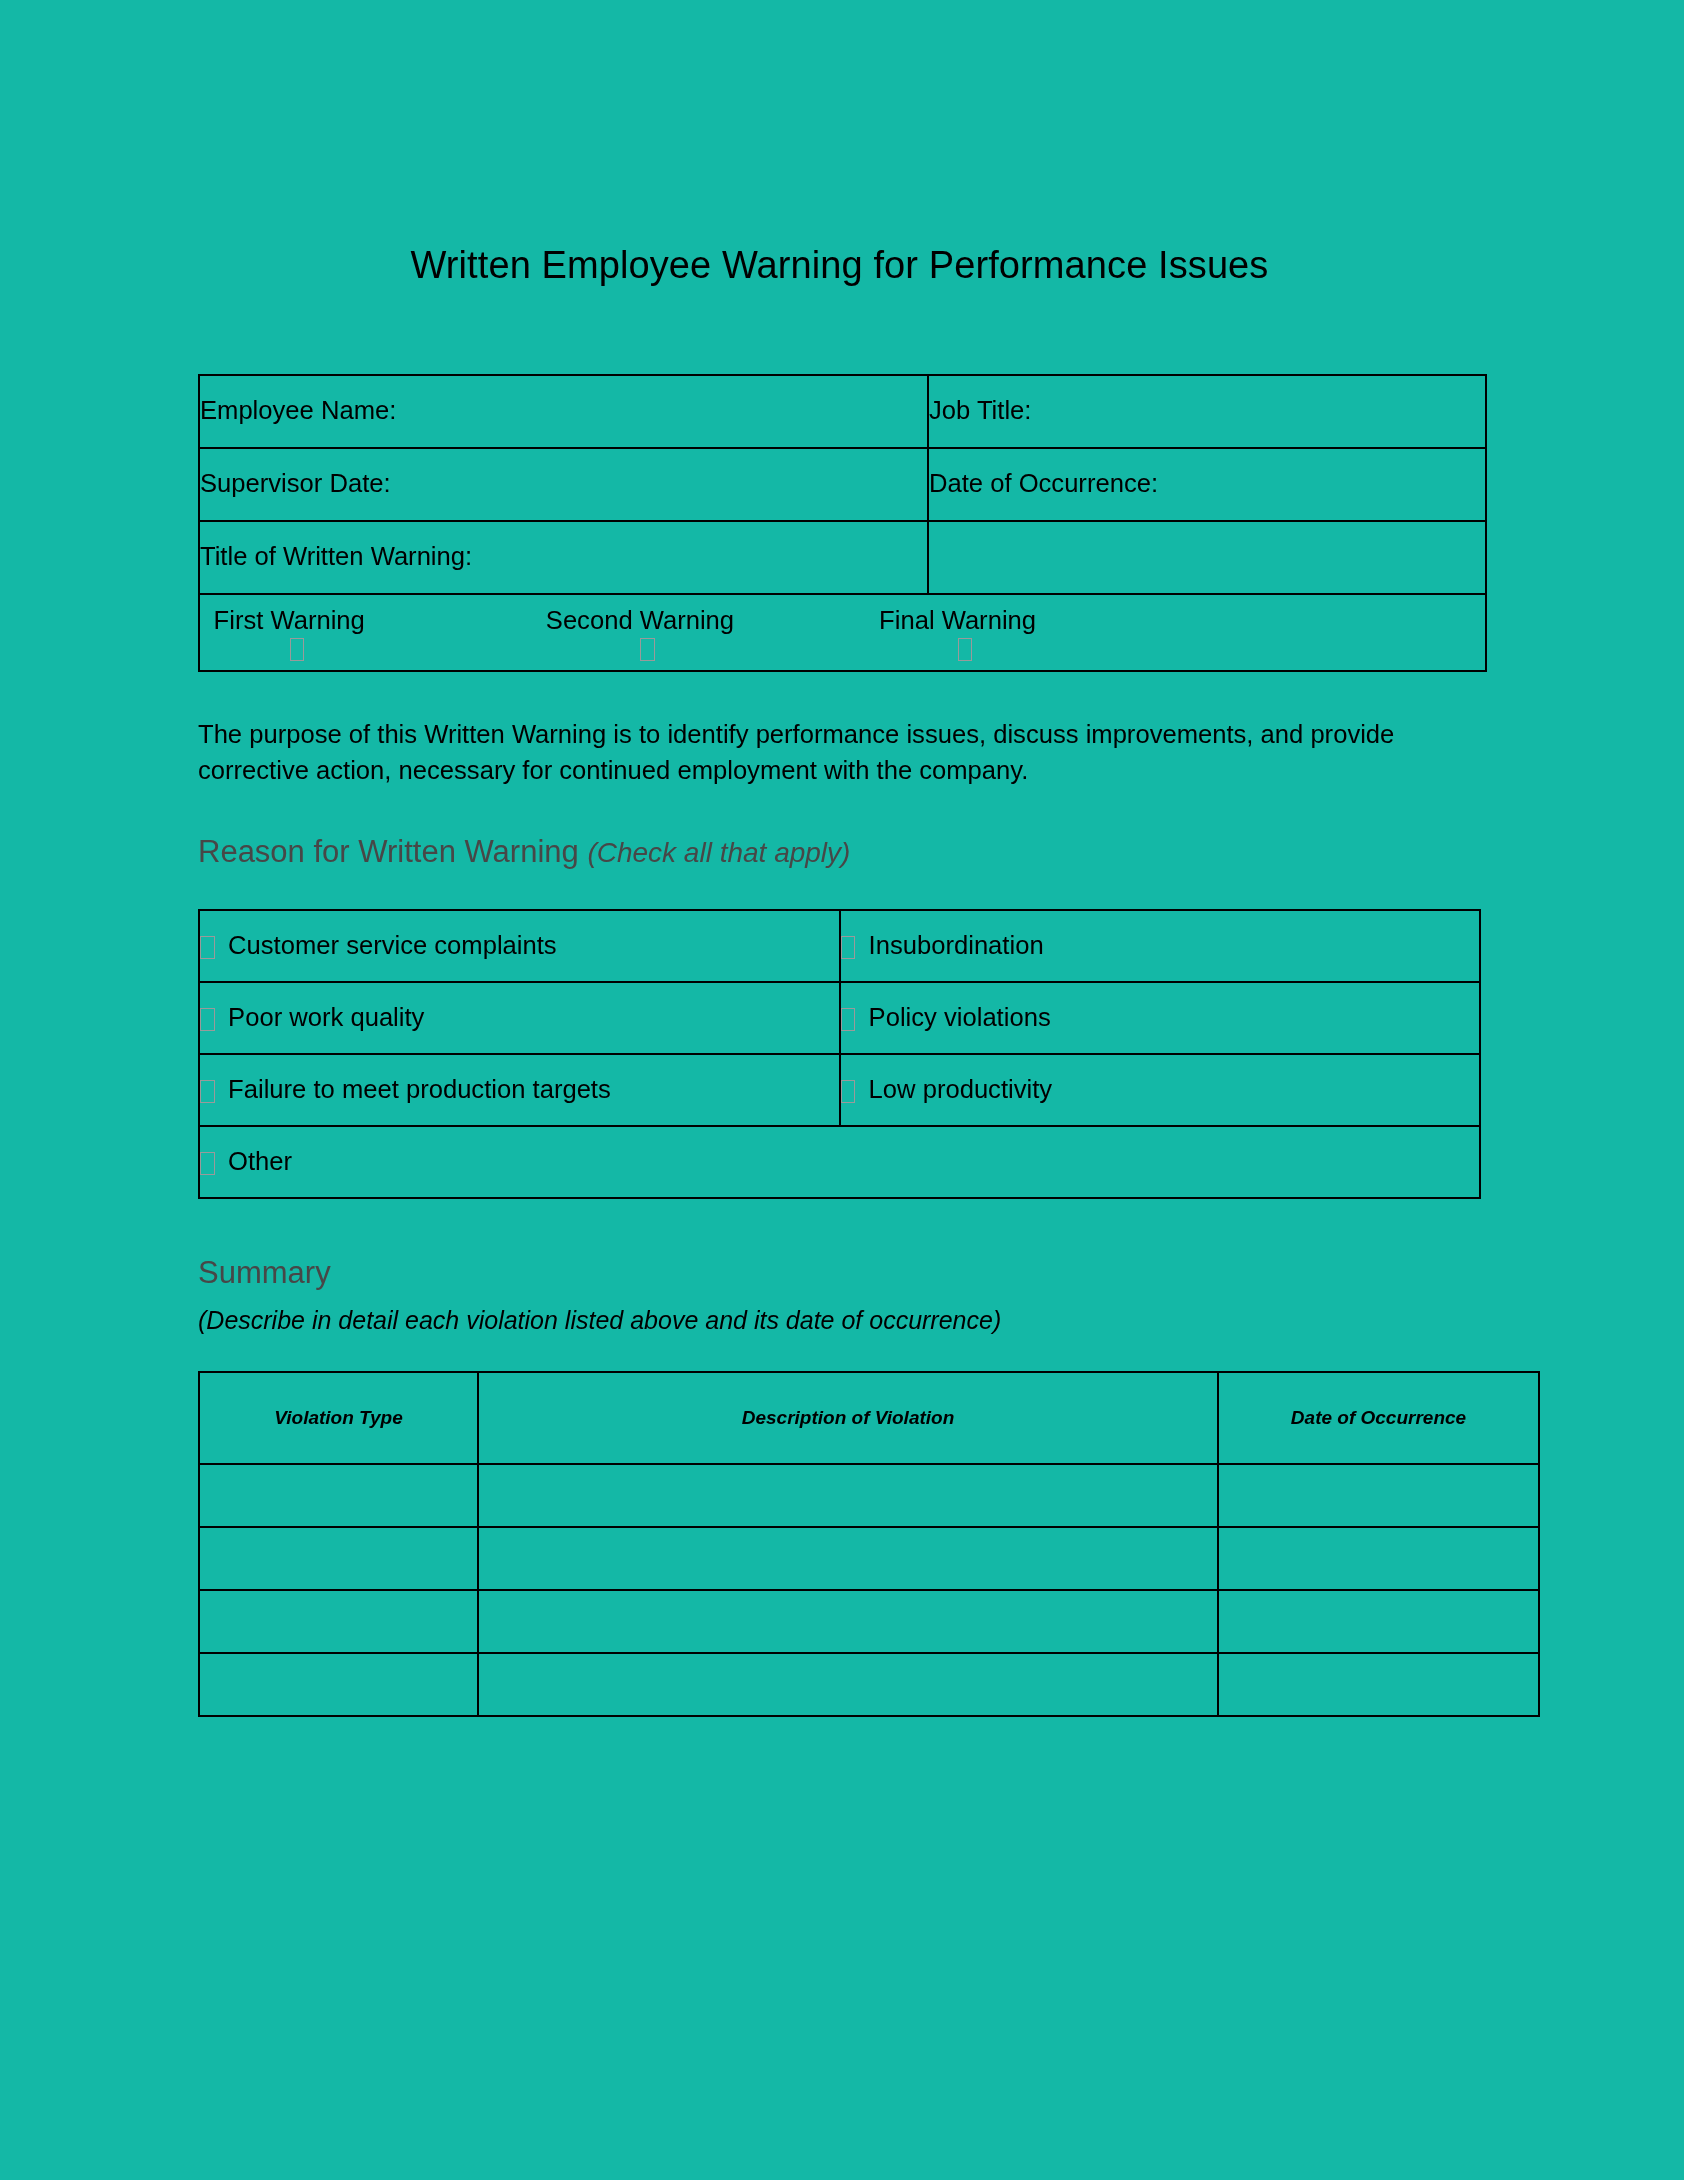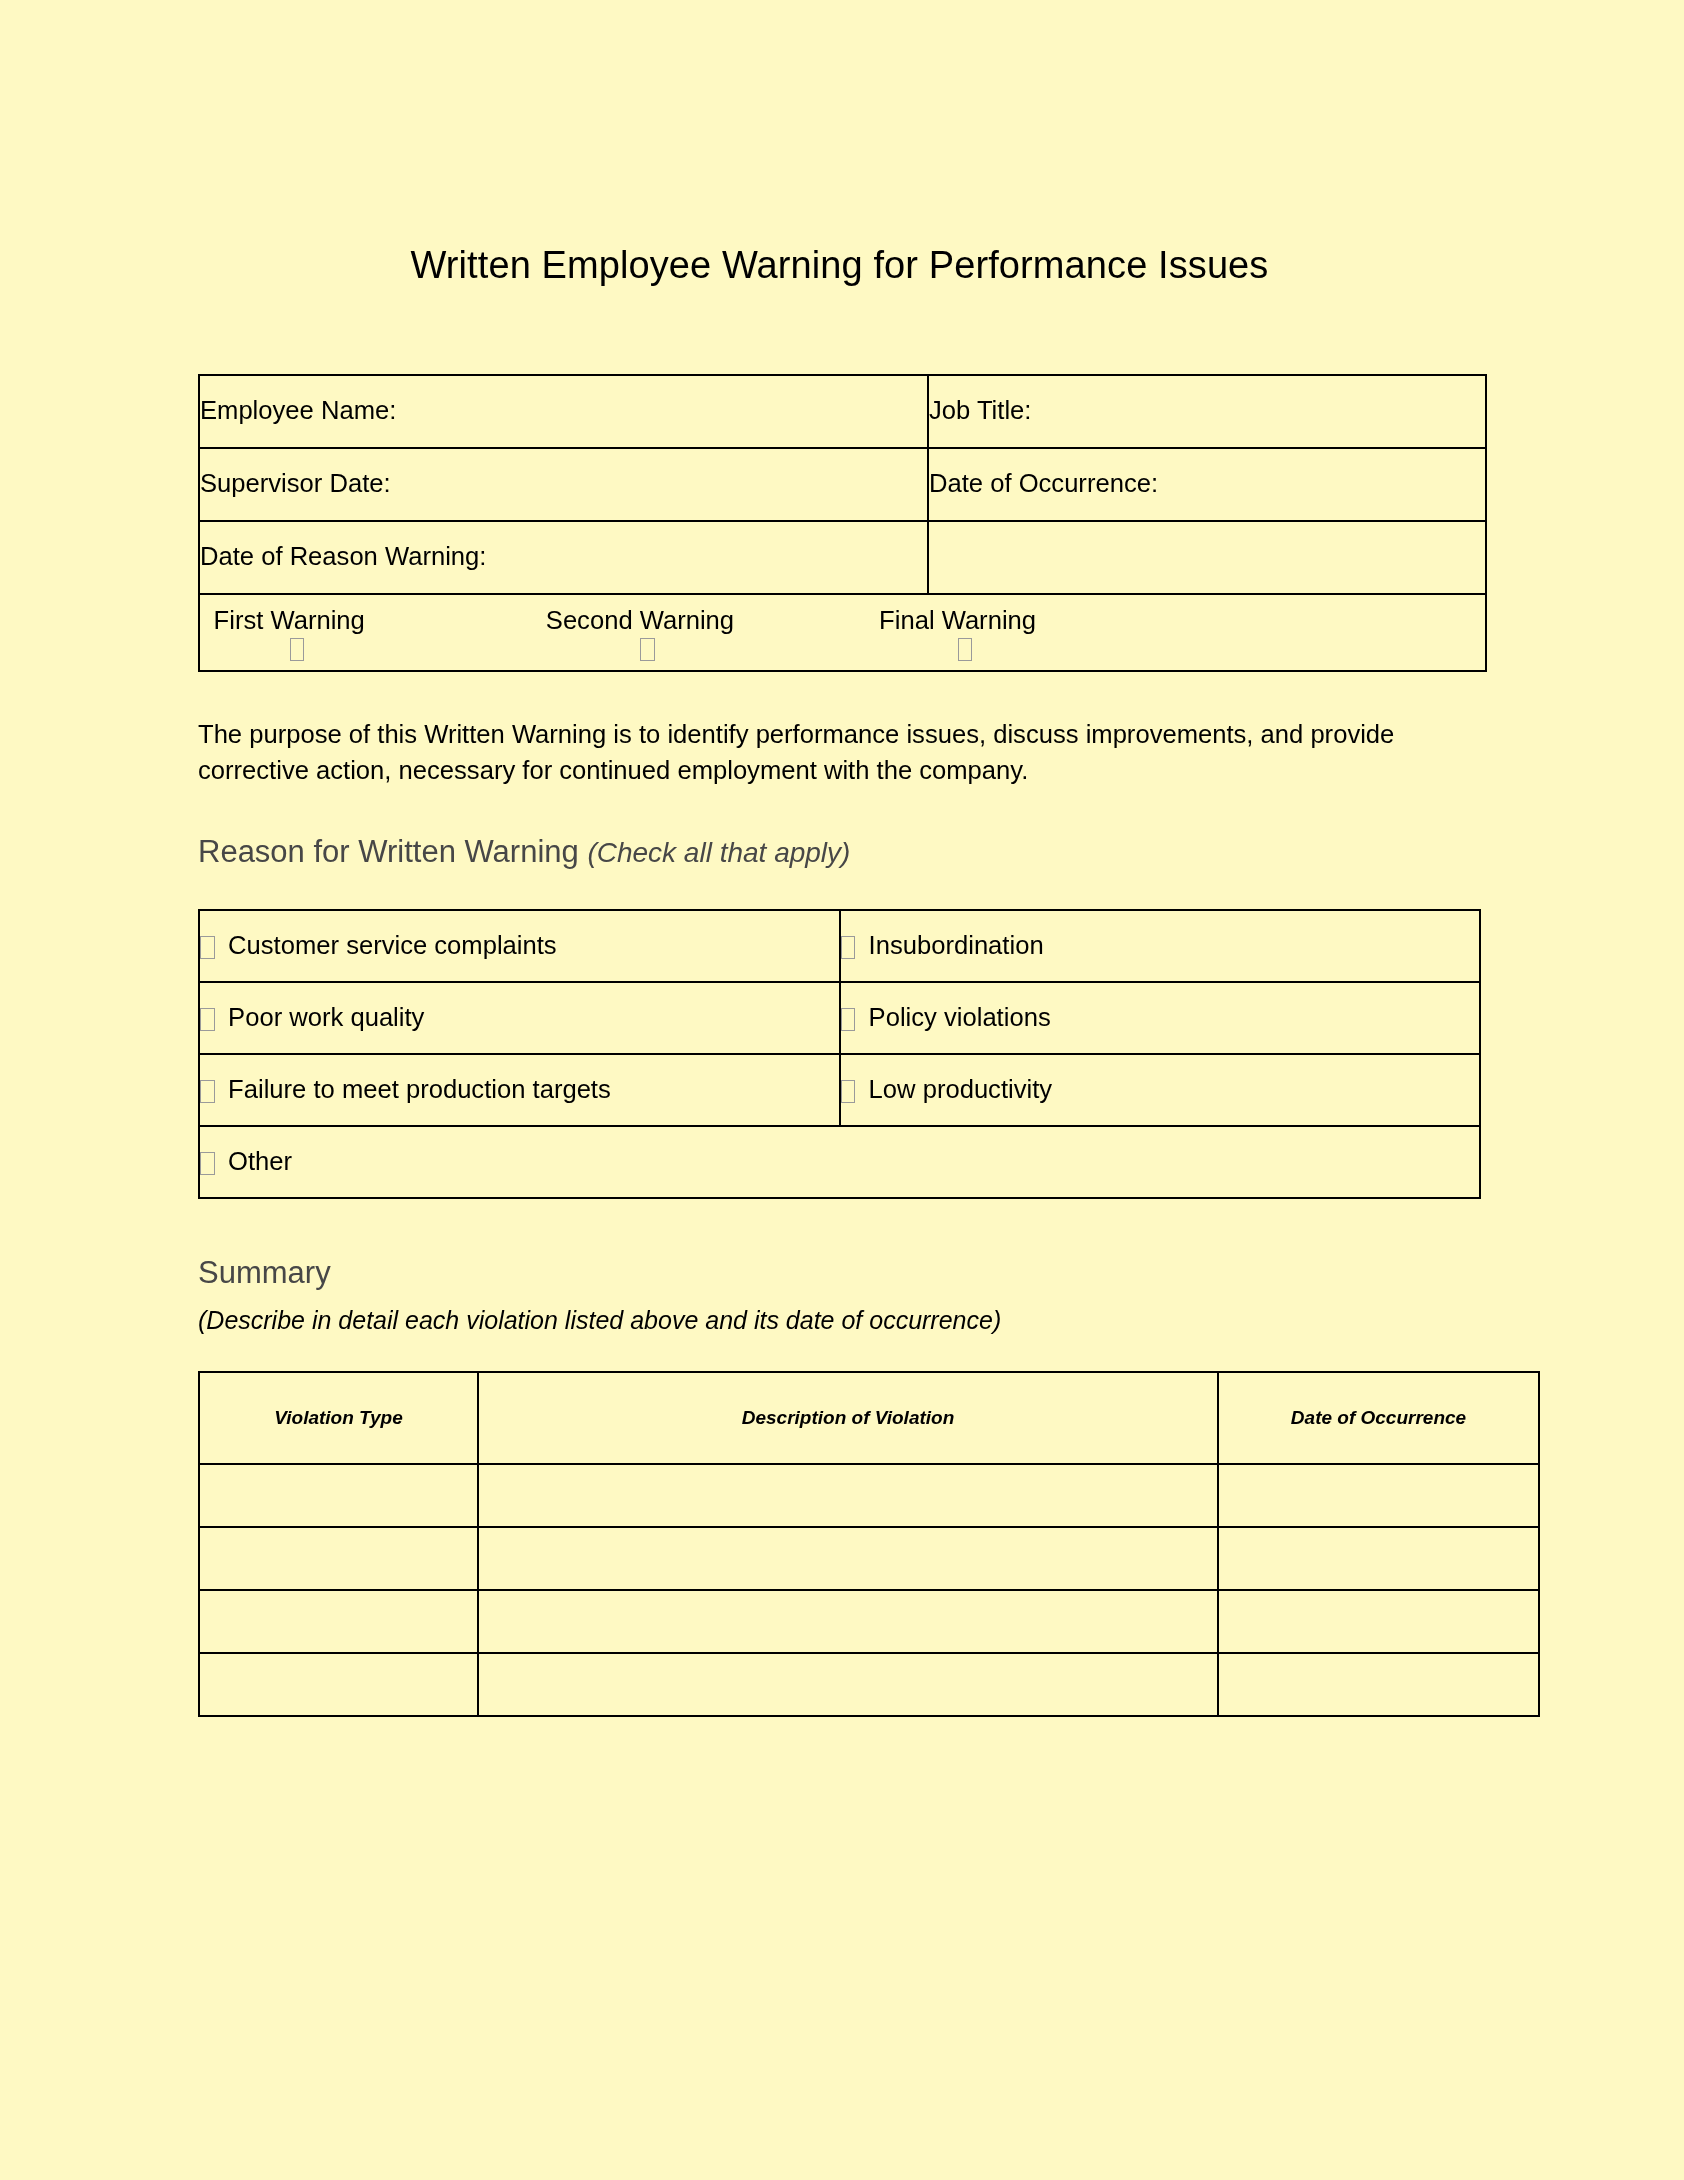--- a/index.html
+++ b/index.html
@@ -12,21 +12,21 @@
     height: 2181px;
     font-family: "Liberation Sans", sans-serif;
     color: #000000;
     -webkit-font-smoothing: antialiased;
   }
 
   .page {
     position: relative;
     width: 1685px;
     height: 2181px;
-    background: #fef9c3;
+    background: #14b8a6;
     box-sizing: border-box;
   }
 
   .content {
     position: absolute;
     left: 198px;
     top: 0;
     width: 1283px;
   }
 
@@ -182,21 +182,21 @@
       <tbody>
         <tr>
           <td style="width:727px;">Employee Name:</td>
           <td style="width:556px;">Job Title:</td>
         </tr>
         <tr>
           <td>Supervisor Date:</td>
           <td>Date of Occurrence:</td>
         </tr>
         <tr>
-          <td>Date of Reason Warning:</td>
+          <td>Title of Written Warning:</td>
           <td class="blank-cell"></td>
         </tr>
         <tr>
           <td class="warn-row" colspan="2">
             <div class="warn-strip">
               <span class="warn-item">
                 <span class="lbl">First Warning</span>
                 <span class="tofu"></span>
               </span>
               <span class="warn-spacer-a"></span>

